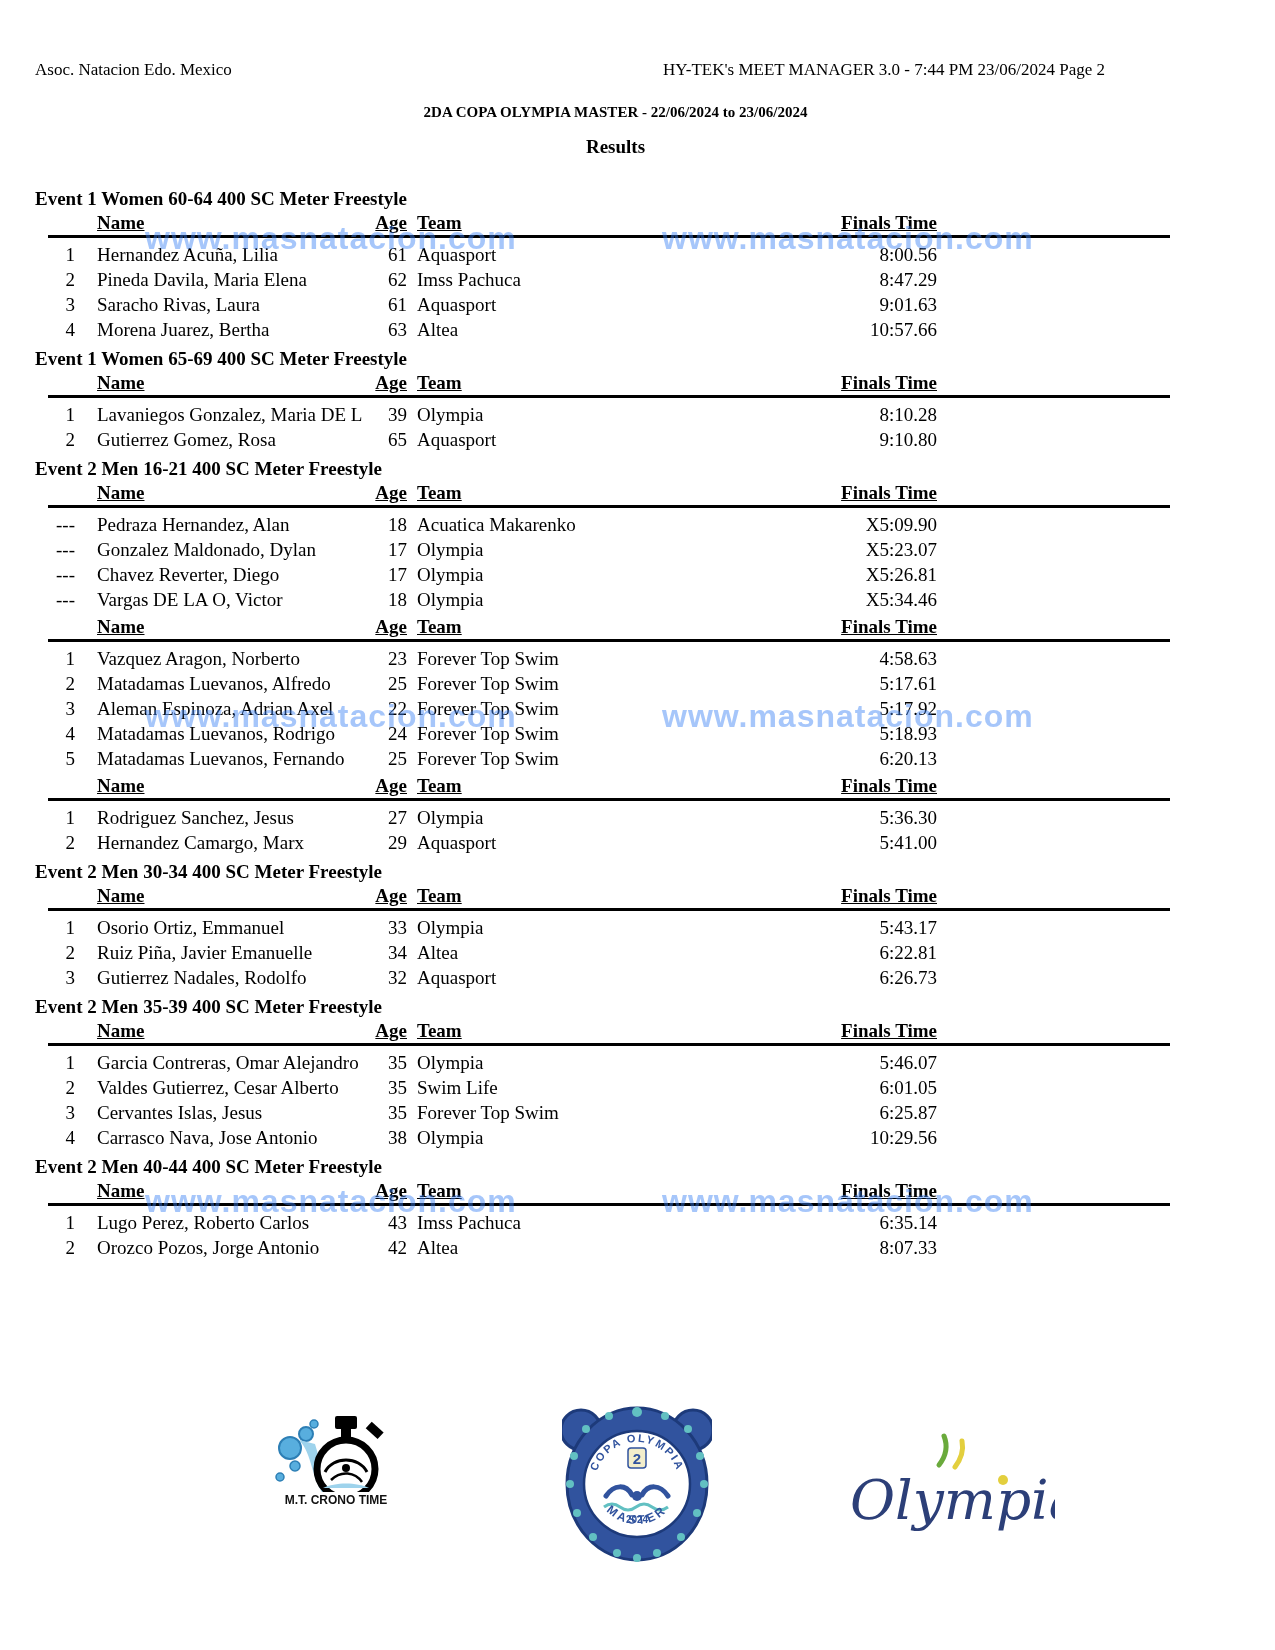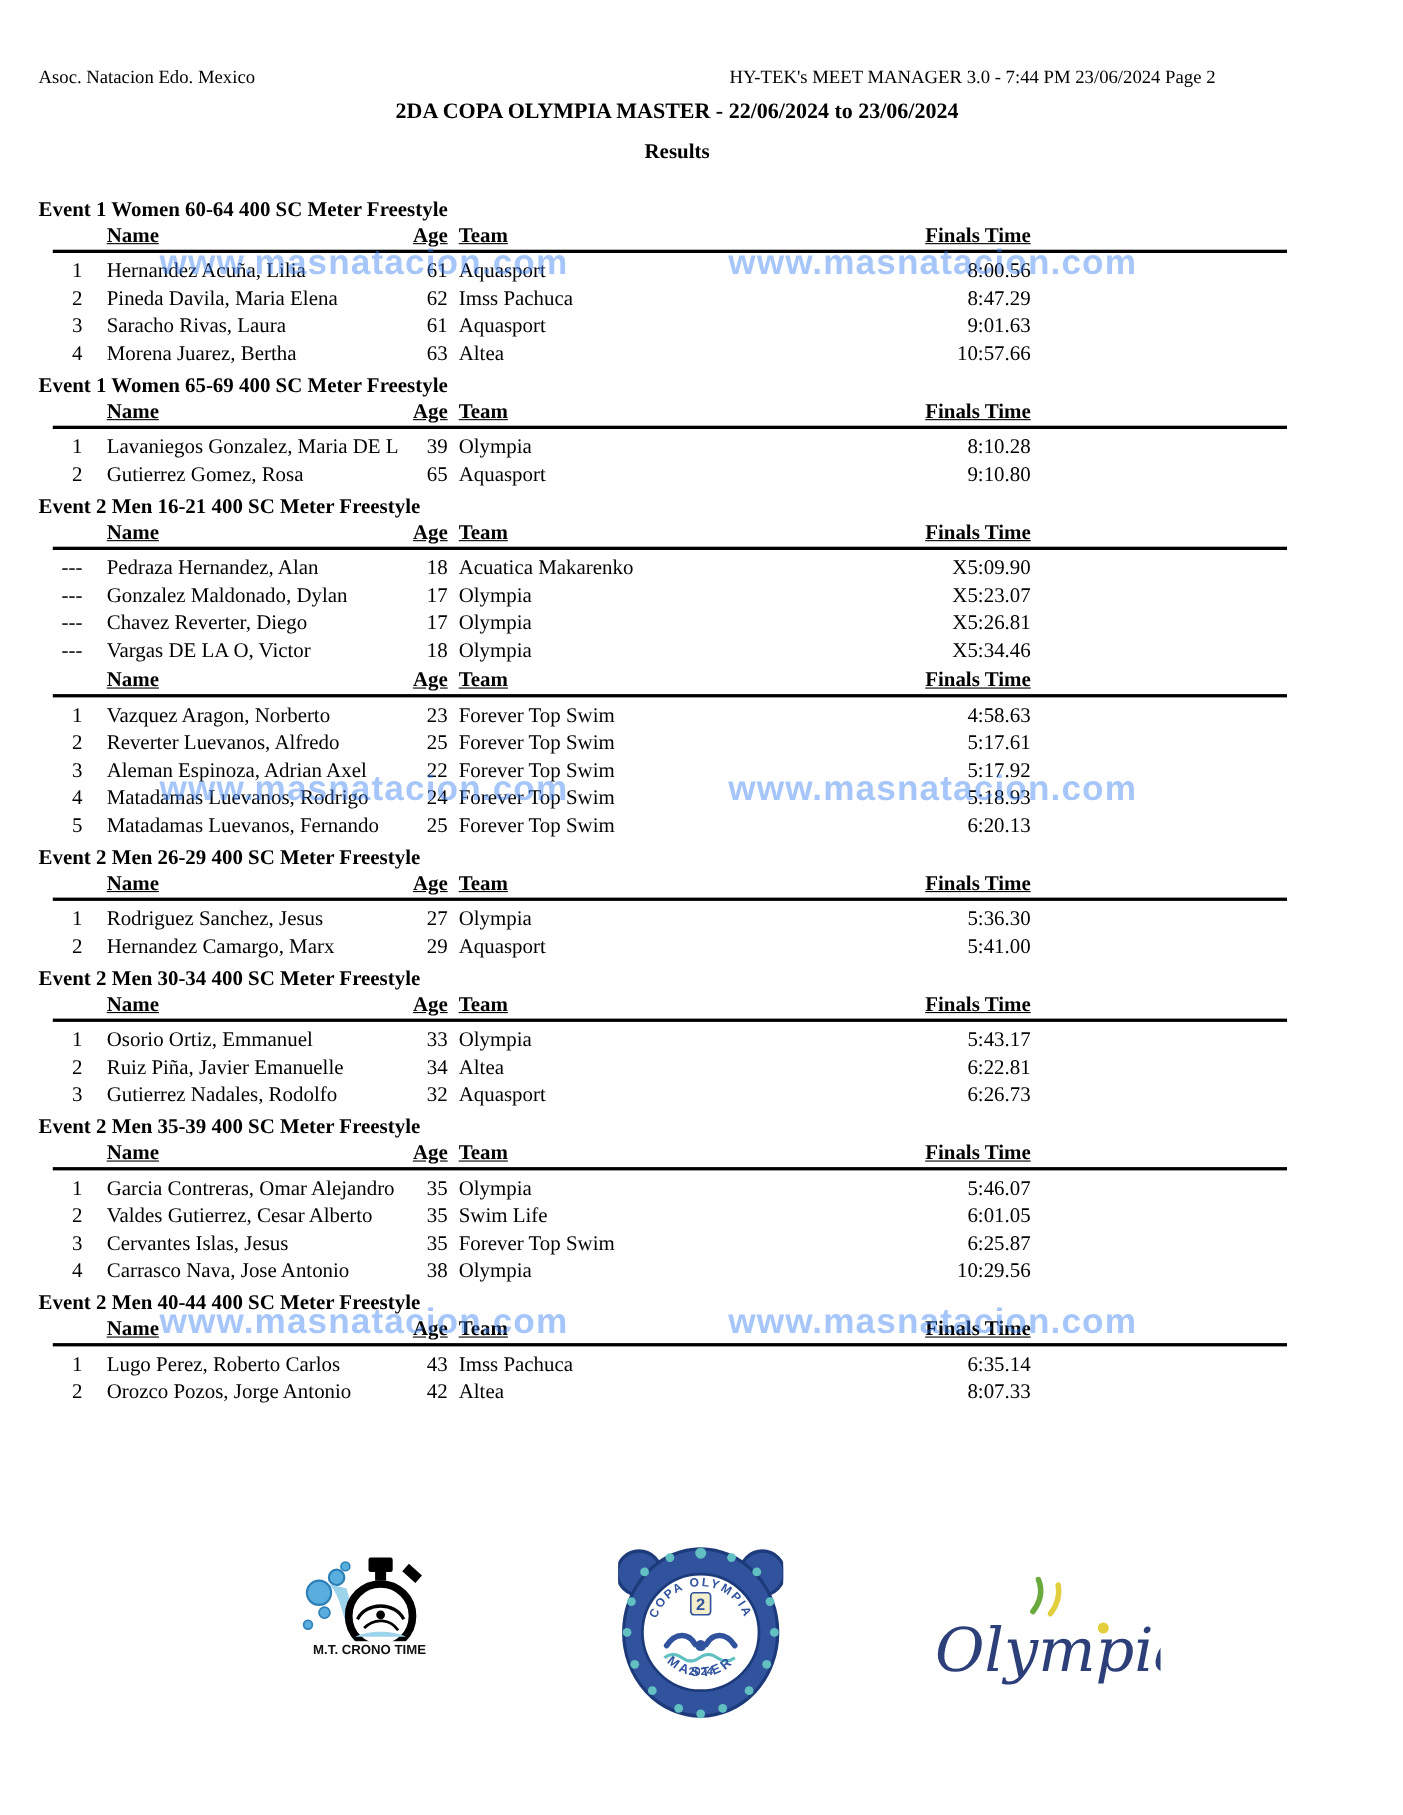--- a/index.html
+++ b/index.html
@@ -2,21 +2,21 @@
 <html><head>
 <meta charset="utf-8">
 <style>
   html,body{margin:0;padding:0;}
   body{
     width:1275px;height:1650px;background:#ffffff;position:relative;overflow:hidden;
     font-family:"Liberation Serif", serif;color:#000;
   }
   .page-header{display:flex;justify-content:space-between;padding:60px 170px 0 35px;font-size:17px;}
   .centerblock{text-align:center;padding-right:44px;}
-  .meet-title{font-size:20px;font-weight:bold;margin-top:10px;}
+  .meet-title{font-size:15px;font-weight:bold;margin-top:24px;}
   .results-sub{font-size:19px;font-weight:bold;margin-top:15px;}
   #events{margin:28px 105px 0 35px;}
   .event{margin-bottom:4px;}
   .event-title{font-size:19px;font-weight:bold;line-height:26px;margin:0;}
   .cols{line-height:22px;}
   .grid{display:grid;grid-template-columns:40px 290px 42px 330px 200px 1fr;font-size:19px;}
   .c-place{text-align:right;}
   .c-name{padding-left:22px;white-space:nowrap;overflow:hidden;}
   .c-age{text-align:right;white-space:nowrap;}
   .c-team{padding-left:10px;white-space:nowrap;overflow:hidden;}
@@ -176,21 +176,21 @@
   <div class="row grid">
     <span class="c-place">1</span>
     <span class="c-name">Vazquez Aragon, Norberto</span>
     <span class="c-age">23</span>
     <span class="c-team">Forever Top Swim</span>
     <span class="c-finals">4:58.63</span>
   </div>
 
   <div class="row grid">
     <span class="c-place">2</span>
-    <span class="c-name">Reverter Luevanos, Alfredo</span>
+    <span class="c-name">Matadamas Luevanos, Alfredo</span>
     <span class="c-age">25</span>
     <span class="c-team">Forever Top Swim</span>
     <span class="c-finals">5:17.61</span>
   </div>
 
   <div class="row grid">
     <span class="c-place">3</span>
     <span class="c-name">Aleman Espinoza, Adrian Axel</span>
     <span class="c-age">22</span>
     <span class="c-team">Forever Top Swim</span>
@@ -209,21 +209,20 @@
     <span class="c-place">5</span>
     <span class="c-name">Matadamas Luevanos, Fernando</span>
     <span class="c-age">25</span>
     <span class="c-team">Forever Top Swim</span>
     <span class="c-finals">6:20.13</span>
   </div>
 </div>
   </section>
 
   <section class="event">
-    <h2 class="event-title">Event 2  Men 26-29 400 SC Meter Freestyle</h2>
     <div class="cols grid">
       <span class="c-place"></span>
       <span class="c-name hdr">Name</span>
       <span class="c-age hdr">Age</span>
       <span class="c-team hdr">Team</span>
       <span class="c-finals hdr">Finals Time</span>
     </div>
     <div class="rule"></div>
     <div class="rows">
   <div class="row grid">

